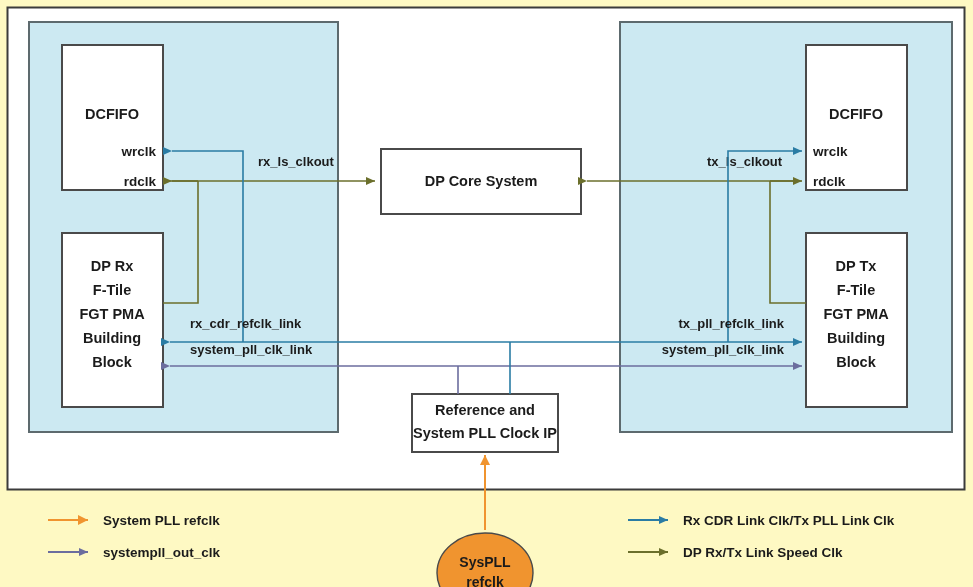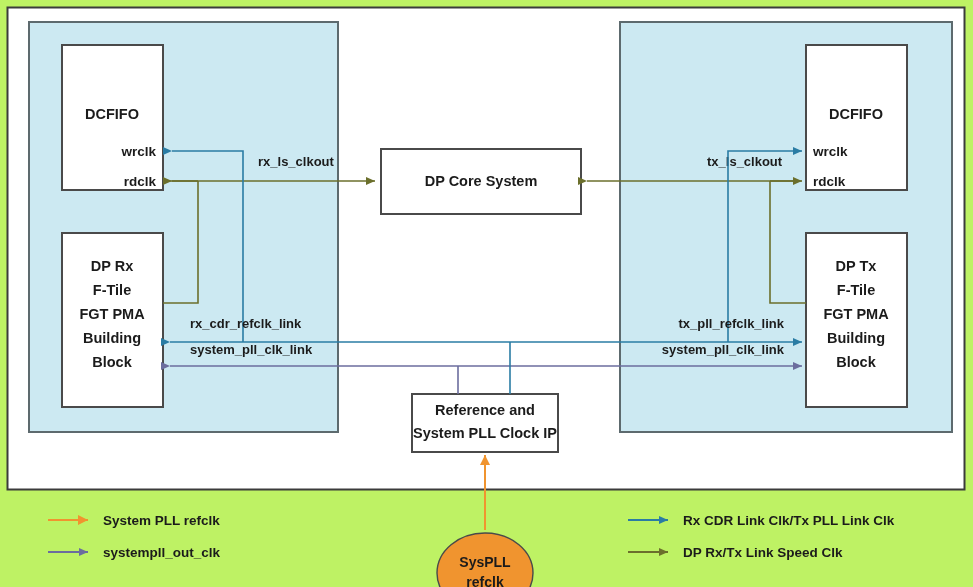--- a/index.html
+++ b/index.html
@@ -8,21 +8,21 @@
     padding: 0;
     background: #ffffff;
   }
   body {
     font-family: "Liberation Sans", sans-serif;
   }
   #stage {
     position: relative;
     width: 973px;
     height: 587px;
-    background: #bef264;
+    background: #fef9c3;
     overflow: hidden;
   }
   #diagram-svg {
     position: absolute;
     left: 0;
     top: 0;
     width: 973px;
     height: 587px;
   }
   .box-label, .blk-text, .legend-text, .sig-label, .port-label {

